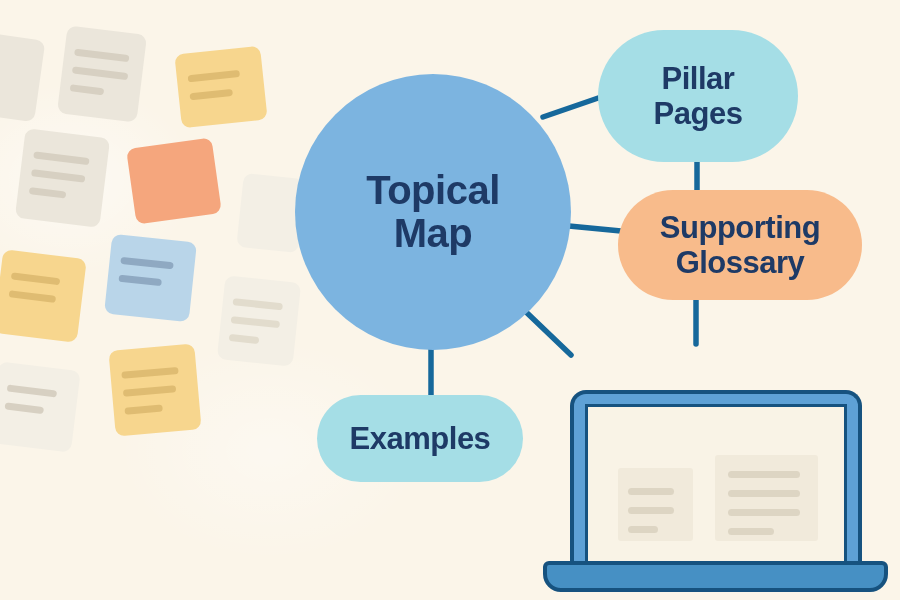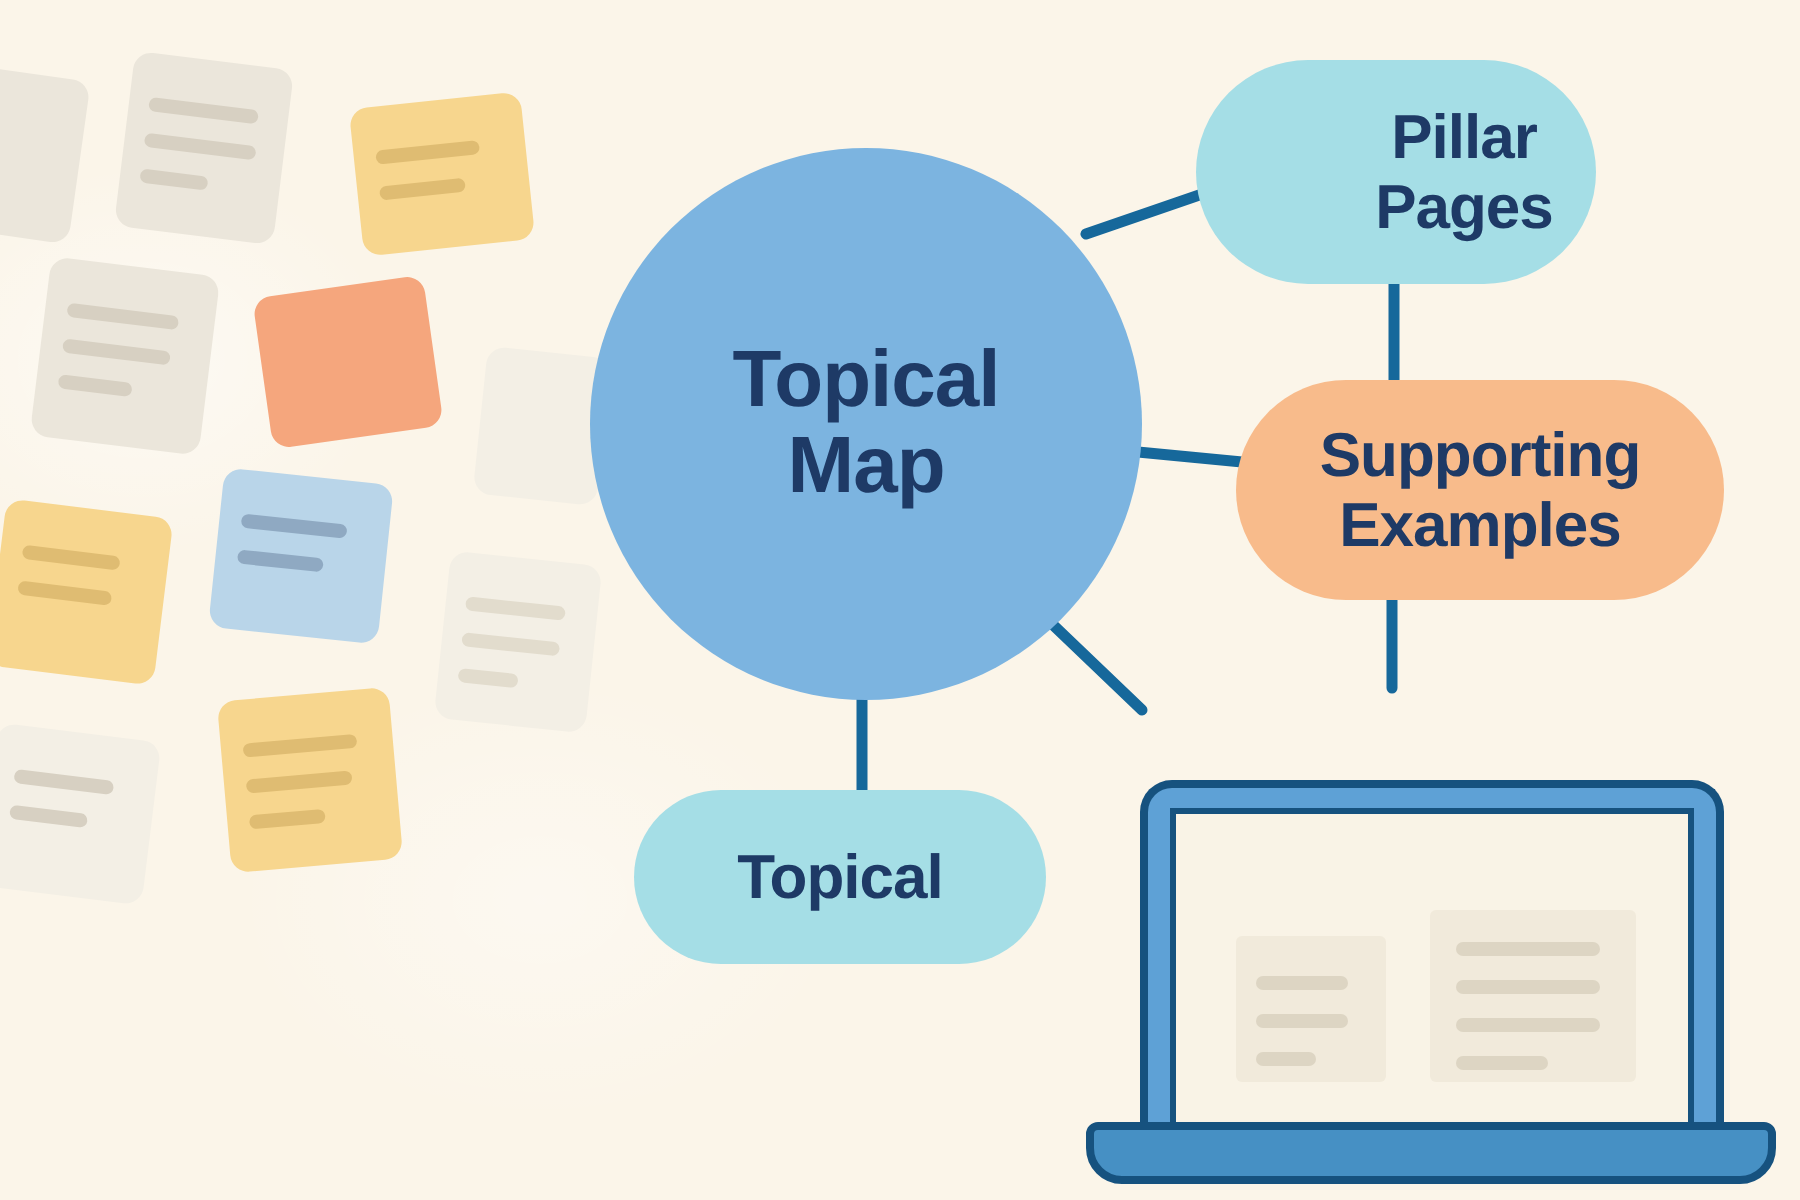--- a/index.html
+++ b/index.html
@@ -63,21 +63,21 @@
     position:absolute;z-index:4;display:flex;align-items:center;justify-content:center;
     text-align:center;color:var(--ink,#1E3A66);font-weight:700;letter-spacing:-.5px;
   }
   .node .node-label{display:block;}
   .node.circle{
     left:295px;top:74px;width:276px;height:276px;border-radius:50%;
     background:var(--circle_fill,#7CB4E0);font-size:40px;line-height:1.08;
   }
   .node.circle .node-label{width:210px;}
   .node.pill{border-radius:999px;font-size:31px;line-height:1.14;}
-  .node.pillar{left:598px;top:30px;width:200px;height:112px;background:var(--teal_fill,#A5DEE6);justify-content:flex-end;}
+  .node.pillar{left:598px;top:30px;width:200px;height:132px;background:var(--teal_fill,#A5DEE6);}
   .node.pillar .node-label{width:132px;}
   .node.supporting{left:618px;top:190px;width:244px;height:110px;background:var(--orange_fill,#F8BB8B);}
   .node.supporting .node-label{width:200px;}
   .node.examples{left:543px;top:342px;width:234px;height:112px;background:var(--lavender_fill,#C9C2DF);}
   .node.examples .node-label{width:218px;}
   .node.glossary{left:317px;top:395px;width:206px;height:87px;background:var(--teal_fill,#A5DEE6);}
 </style>
 </head>
 <body>
 
@@ -149,19 +149,19 @@
     <line x1="696" y1="298" x2="696" y2="344"></line>
   </svg>
 
   <div class="node circle">
     <span class="node-label">Topical Map</span>
   </div>
   <div class="node pill pillar">
     <span class="node-label">Pillar Pages</span>
   </div>
   <div class="node pill supporting">
-    <span class="node-label">Supporting Examples</span>
+    <span class="node-label">Supporting Glossary</span>
   </div>
   <div class="node pill glossary">
-    <span class="node-label">Topical</span>
+    <span class="node-label">Examples</span>
   </div>
 
 </div>
 
 </body></html>

